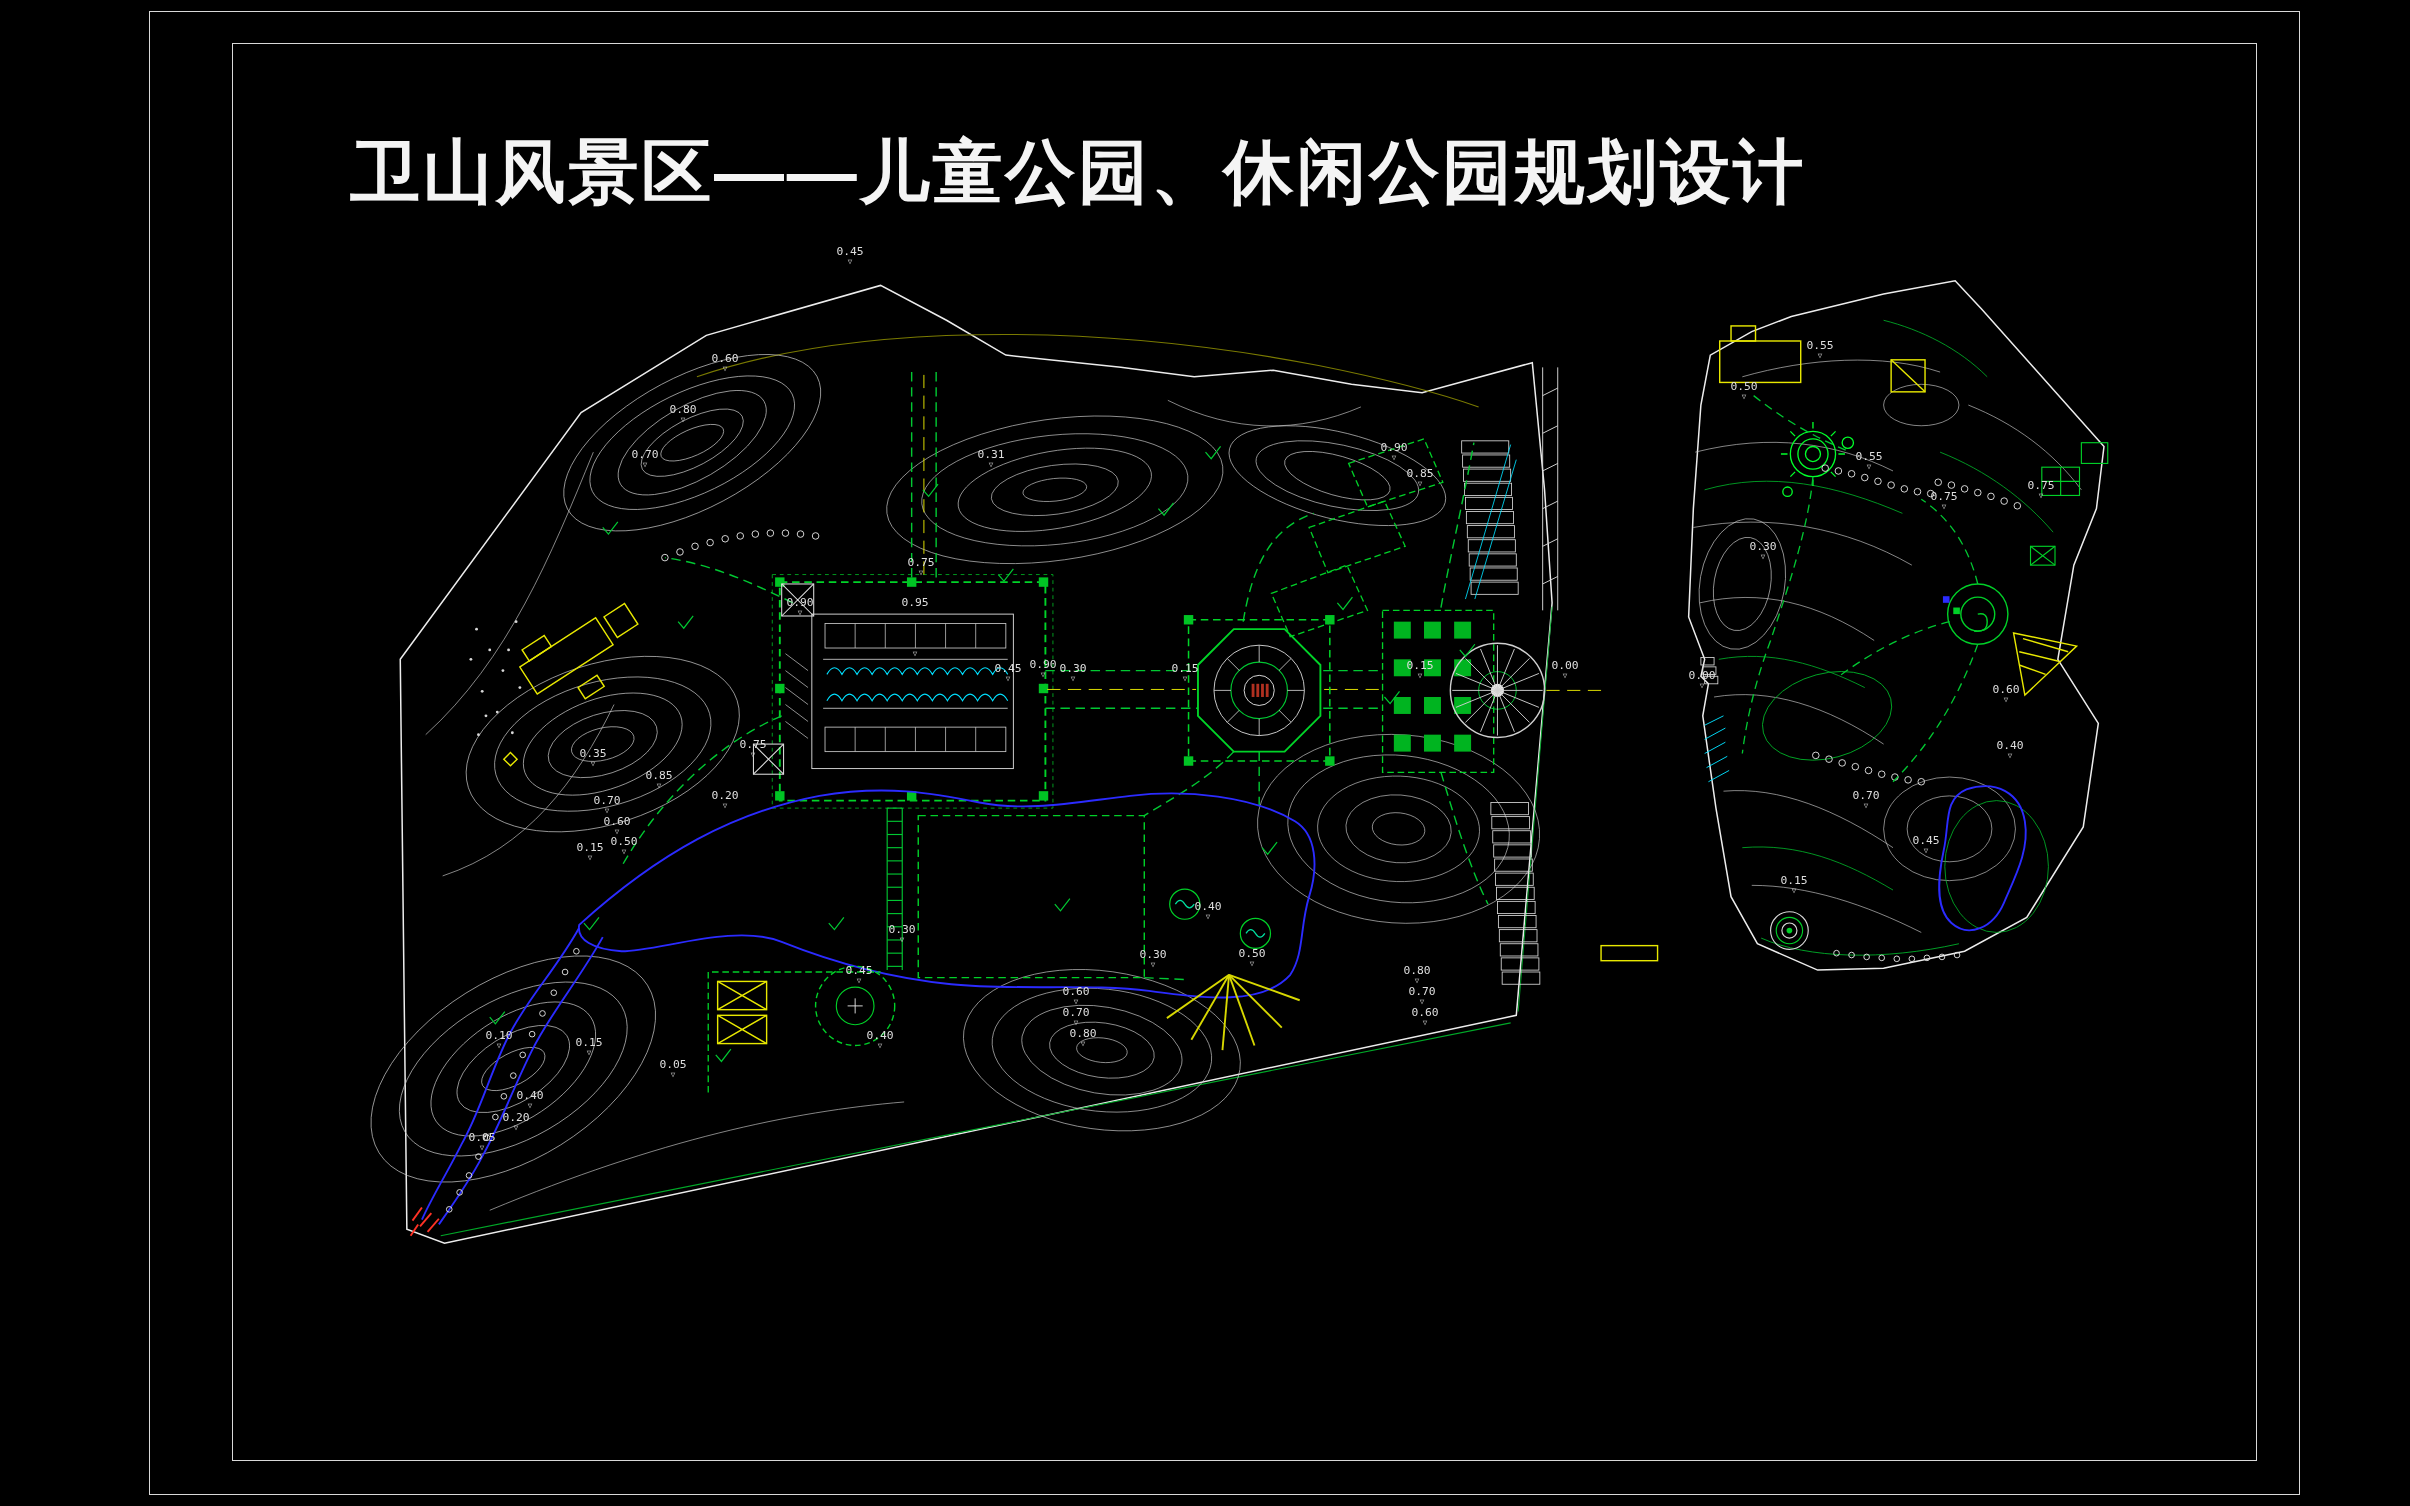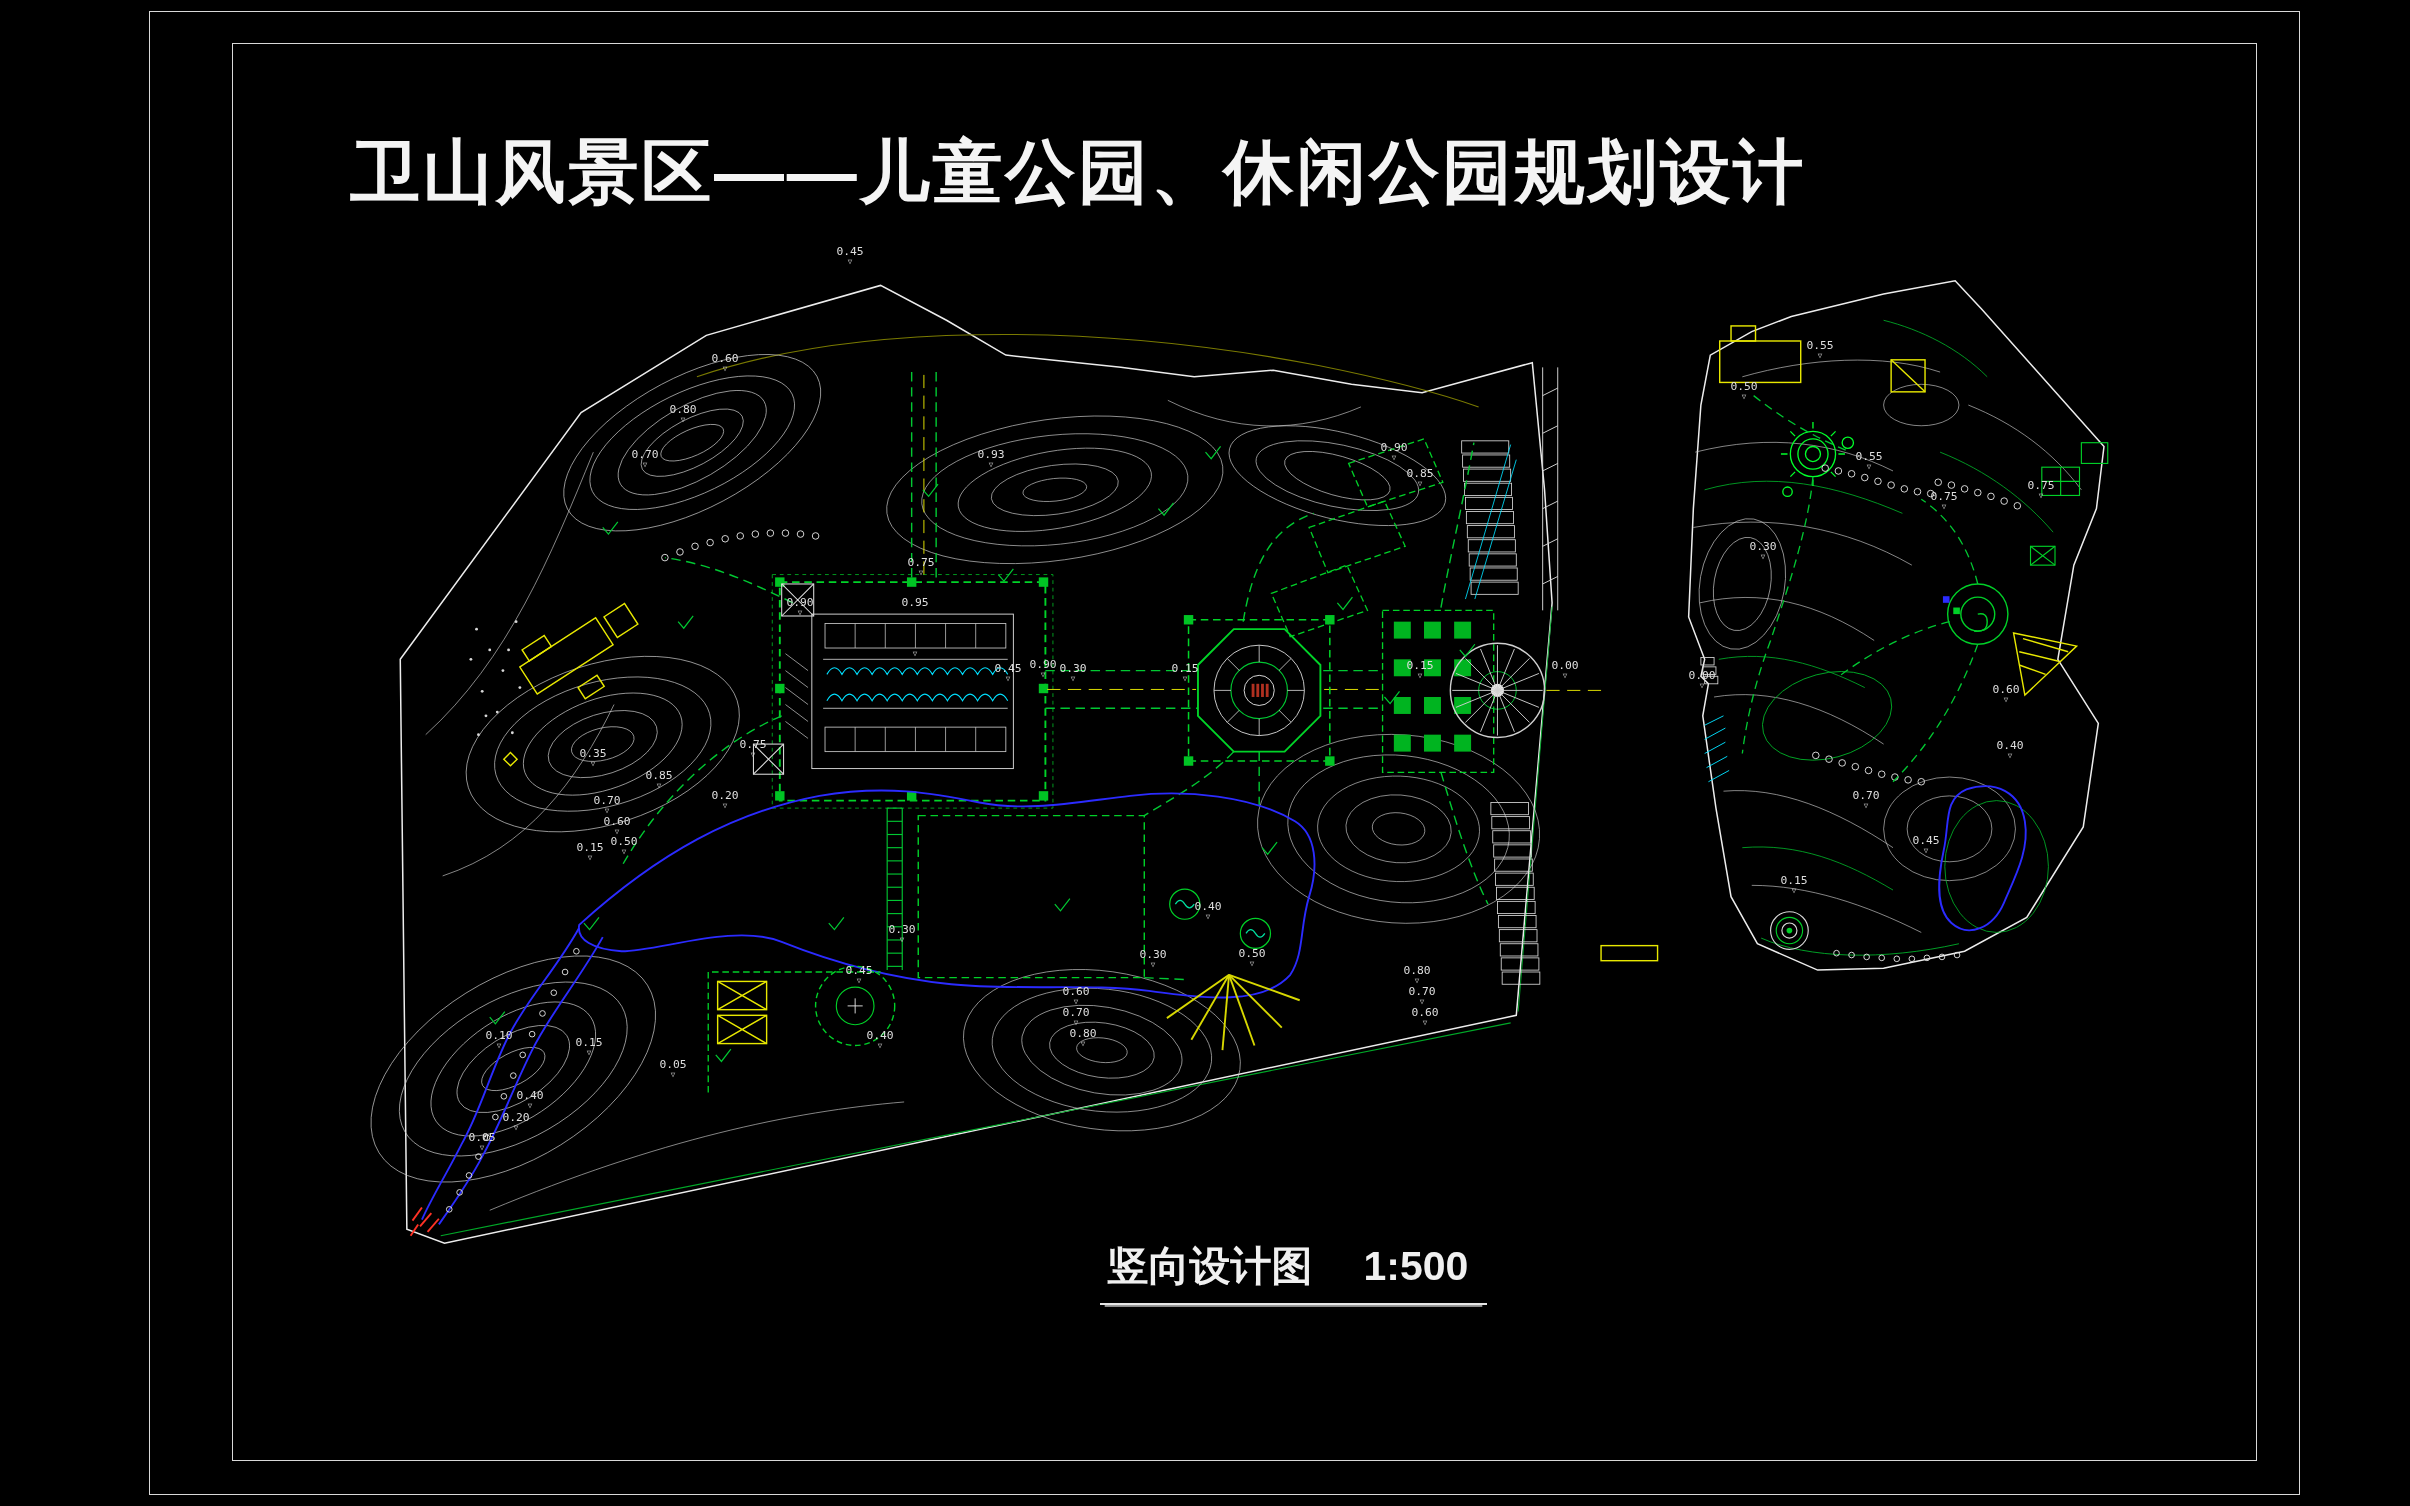--- a/index.html
+++ b/index.html
@@ -527,21 +527,21 @@
       </div>
       <div class="elev" style="left: 683px; top: 414px;">
         <span class="v">0.80</span>
         <span class="t">▽</span>
       </div>
       <div class="elev" style="left: 645px; top: 459px;">
         <span class="v">0.70</span>
         <span class="t">▽</span>
       </div>
       <div class="elev" style="left: 991px; top: 459px;">
-        <span class="v">0.93</span>
+        <span class="v">0.31</span>
         <span class="t">▽</span>
       </div>
       <div class="elev" style="left: 1394px; top: 452px;">
         <span class="v">0.90</span>
         <span class="t">▽</span>
       </div>
       <div class="elev" style="left: 1420px; top: 478px;">
         <span class="v">0.85</span>
         <span class="t">▽</span>
       </div>
@@ -728,18 +728,14 @@
       <div class="elev" style="left: 1794px; top: 885px;">
         <span class="v">0.15</span>
         <span class="t">▽</span>
       </div>
       <div class="elev" style="left: 1702px; top: 680px;">
         <span class="v">0.00</span>
         <span class="t">▽</span>
       </div>
     </div>
 
-  <div class="caption">
-    <span>竖向设计图</span>
-    <span>1:500</span>
-  </div>
 </div>
 
 
 </body></html>

